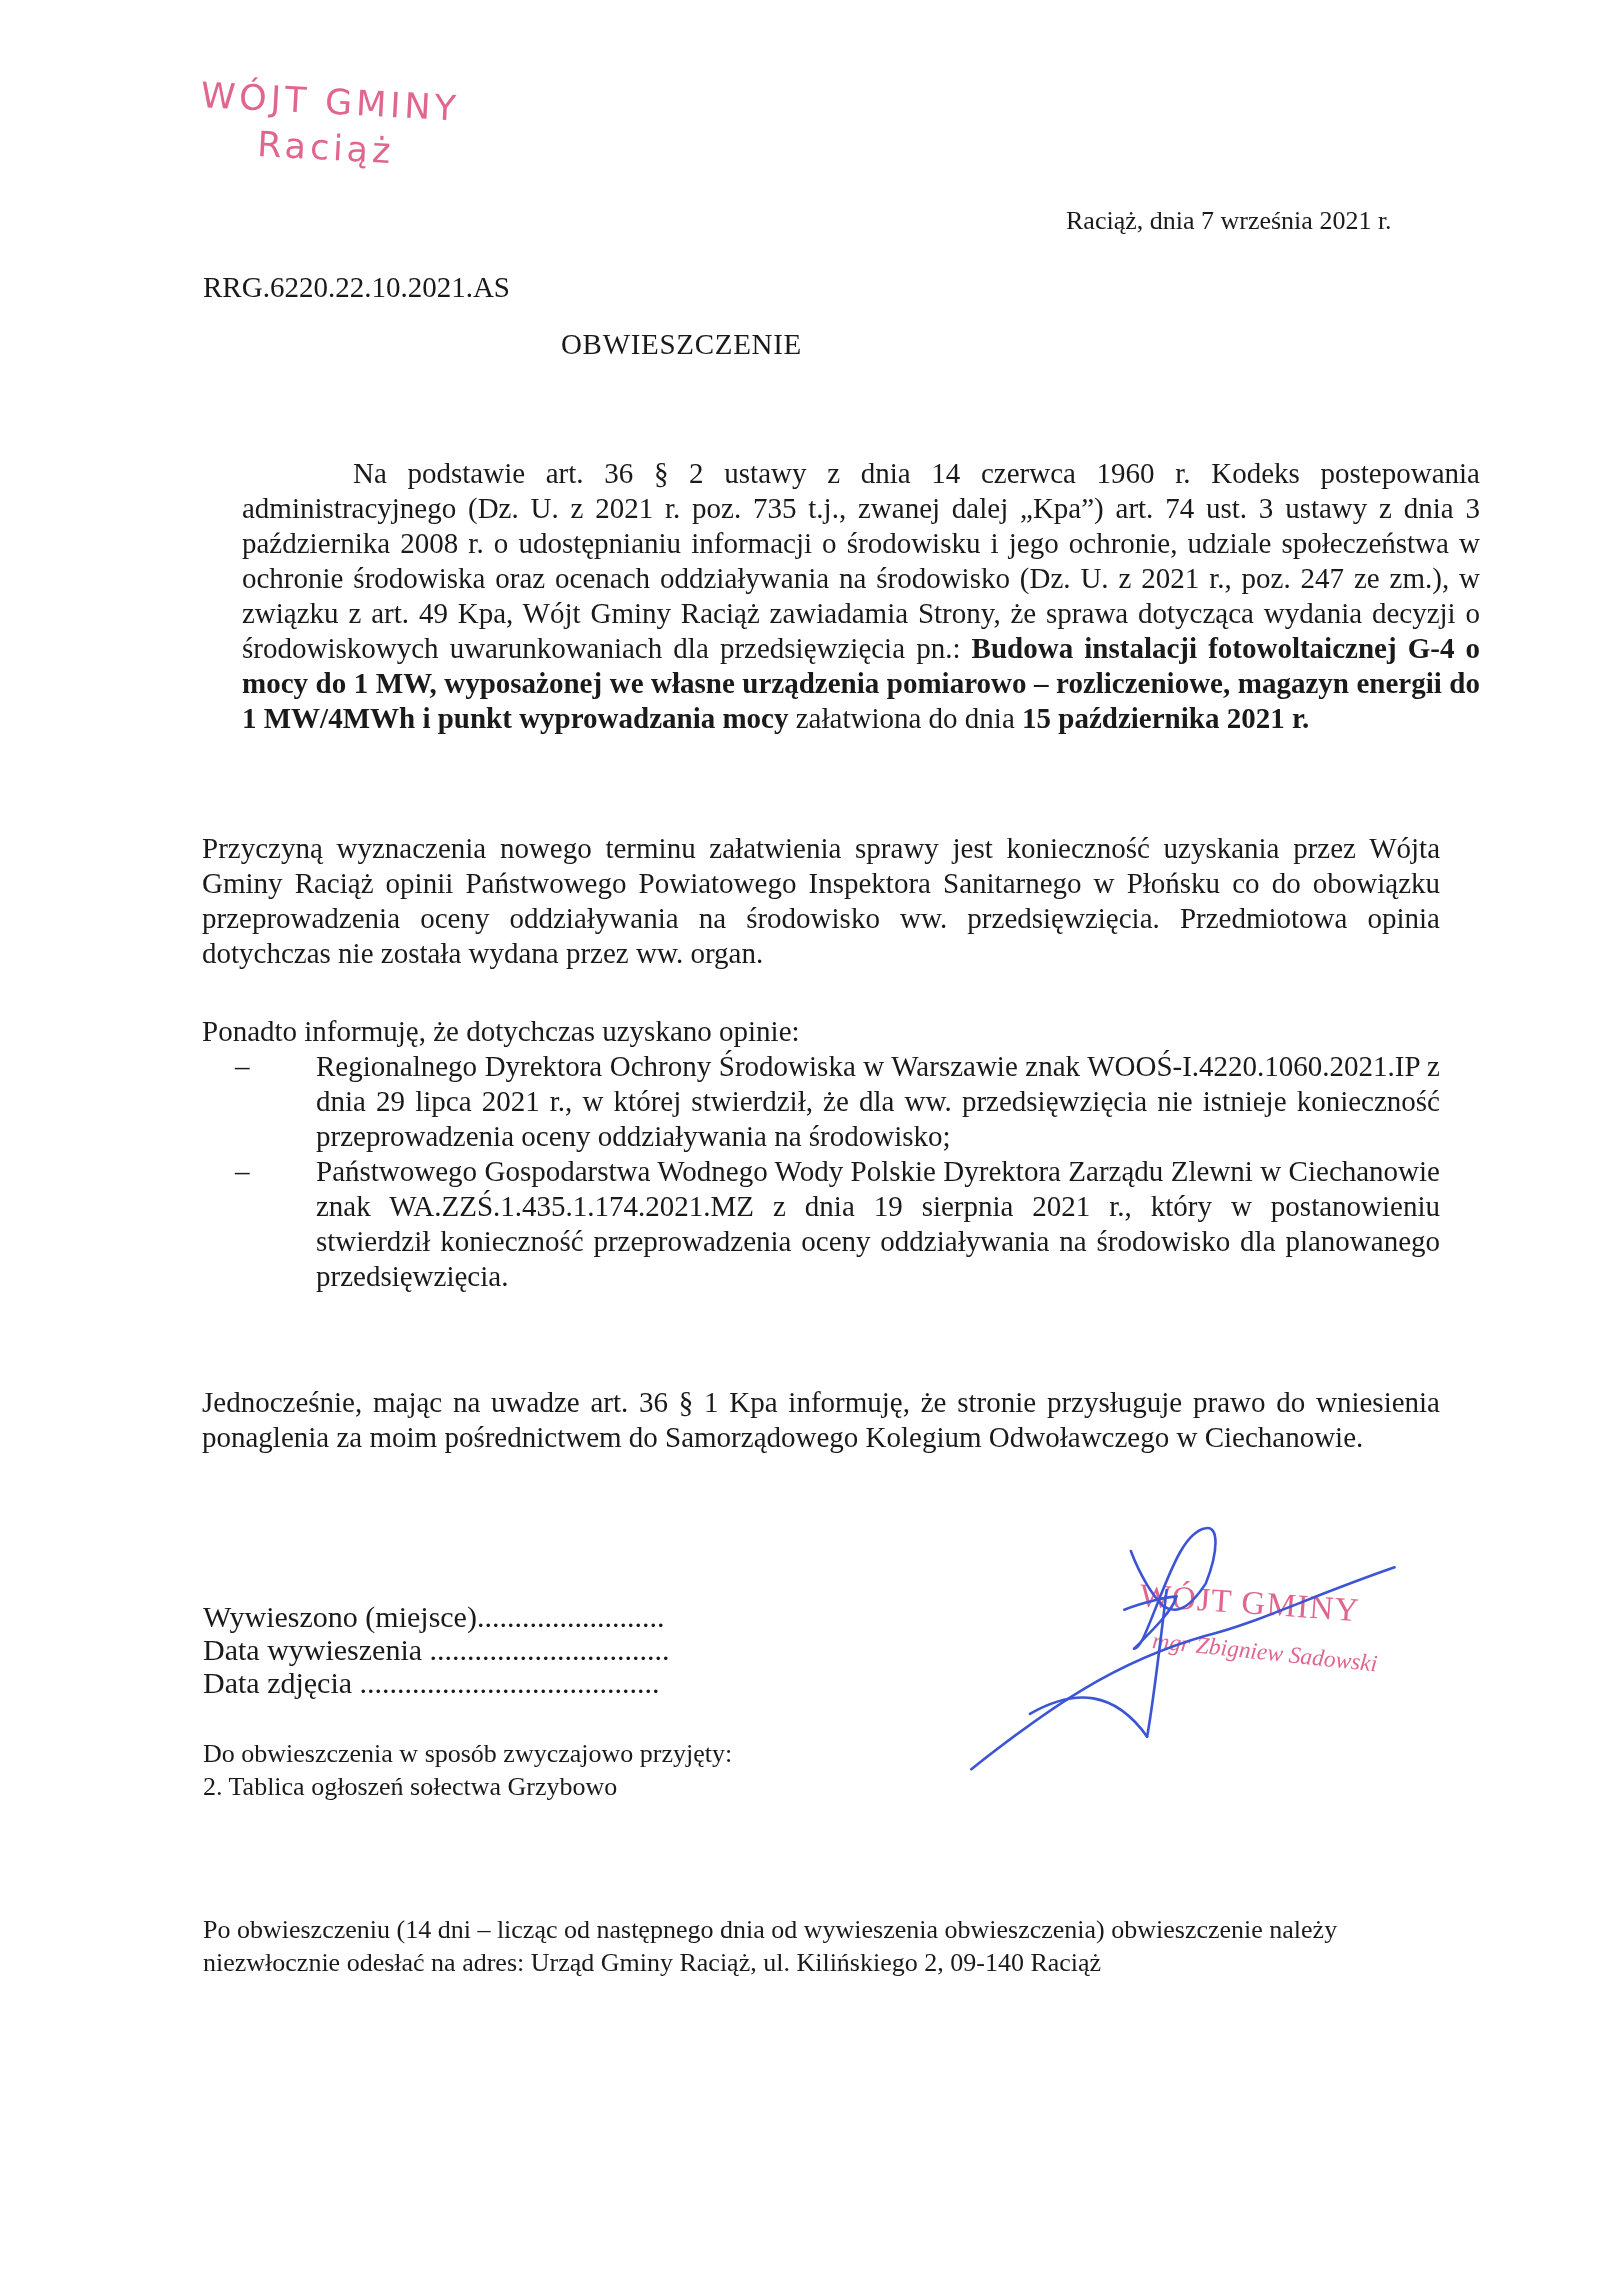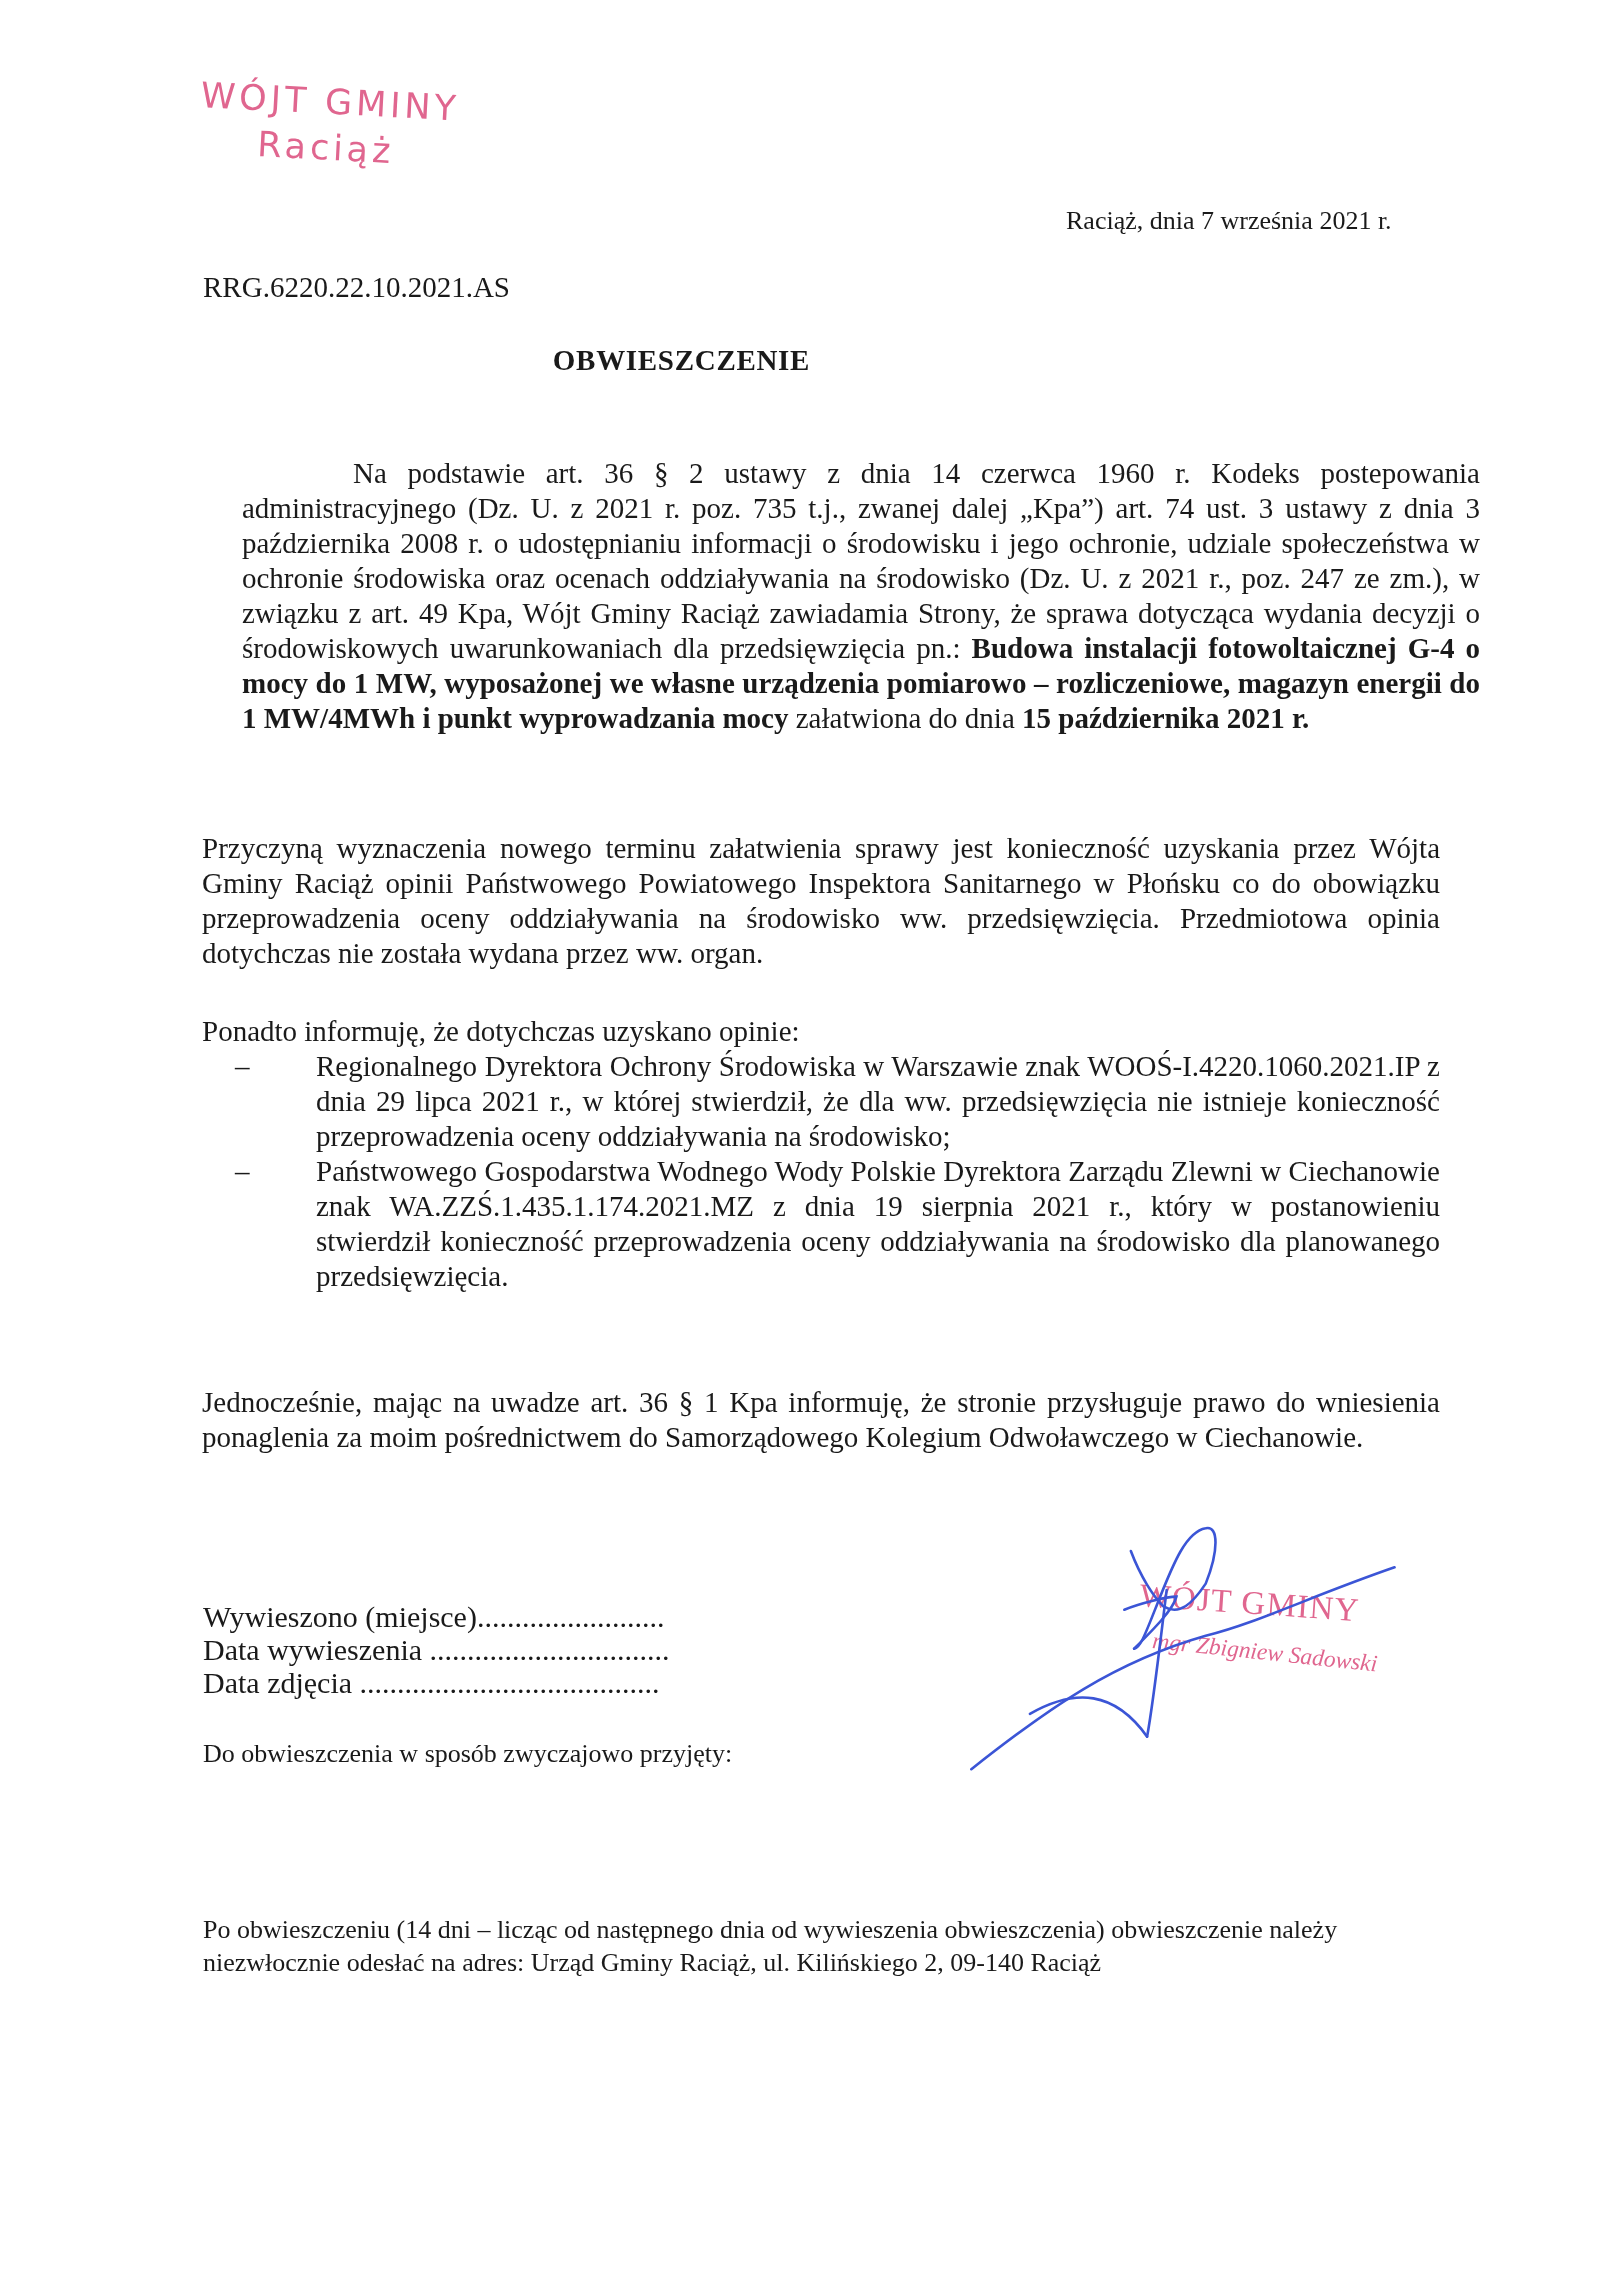--- a/index.html
+++ b/index.html
@@ -15,22 +15,22 @@
     font-family: "DejaVu Sans", "Liberation Sans", sans-serif;
     color: #e0668f; letter-spacing: 3.9px;
     transform: rotate(3deg); transform-origin: left top;
   }
   .stamp-top .l1 { font-size: 35px; line-height: 46px; }
   .stamp-top .l2 { font-size: 35px; line-height: 46px; margin-left: 59px; }
 
   .date-line { position: absolute; left: 1066px; top: 206px; font-size: 26px; }
   .ref-number { position: absolute; left: 203px; top: 271px; font-size: 29px; }
   .title {
-    position: absolute; left: 0; width: 1363px; top: 344px; text-align: center;
-    font-size: 29px; font-weight: bold; letter-spacing: 0.7px;
+    position: absolute; left: 0; width: 1363px; top: 328px; text-align: center;
+    font-size: 29px; font-weight: normal; letter-spacing: 0.7px;
   }
 
   .block {
     position: absolute; left: 202px; width: 1238px;
     font-size: 29px; line-height: 35px; text-align: justify;
   }
   .block p { margin: 0; }
   .indent { text-indent: 111px; }
   .b { font-weight: bold; }
 
@@ -117,18 +117,19 @@
       <path d="M40 395 C 160 300, 260 230, 400 190 C 480 170, 560 130, 690 85"></path>
       <path d="M285 60 C 300 100, 320 130, 335 145 C 360 160, 380 140, 400 110 C 420 60, 420 20, 400 25 C 370 30, 350 80, 330 130 C 310 180, 300 210, 290 210"></path>
       <path d="M290 210 C 320 180, 350 150, 355 130 C 340 130, 300 140, 275 150"></path>
       <path d="M340 120 C 330 200, 320 290, 310 345"></path>
       <path d="M130 310 C 200 270, 260 275, 310 345"></path>
     </g>
   </svg>
 
   <div class="distribution">
     <div>Do obwieszczenia w sposób zwyczajowo przyjęty:</div>
+    <div>2. Tablica ogłoszeń sołectwa Grzybowo</div>
   </div>
 
   <div class="footer-note">Po obwieszczeniu (14 dni – licząc od następnego dnia od wywieszenia obwieszczenia) obwieszczenie należy niezwłocznie odesłać na adres: Urząd Gminy Raciąż, ul. Kilińskiego 2, 09-140 Raciąż</div>
 
 </div>
 
 
 </body></html>

